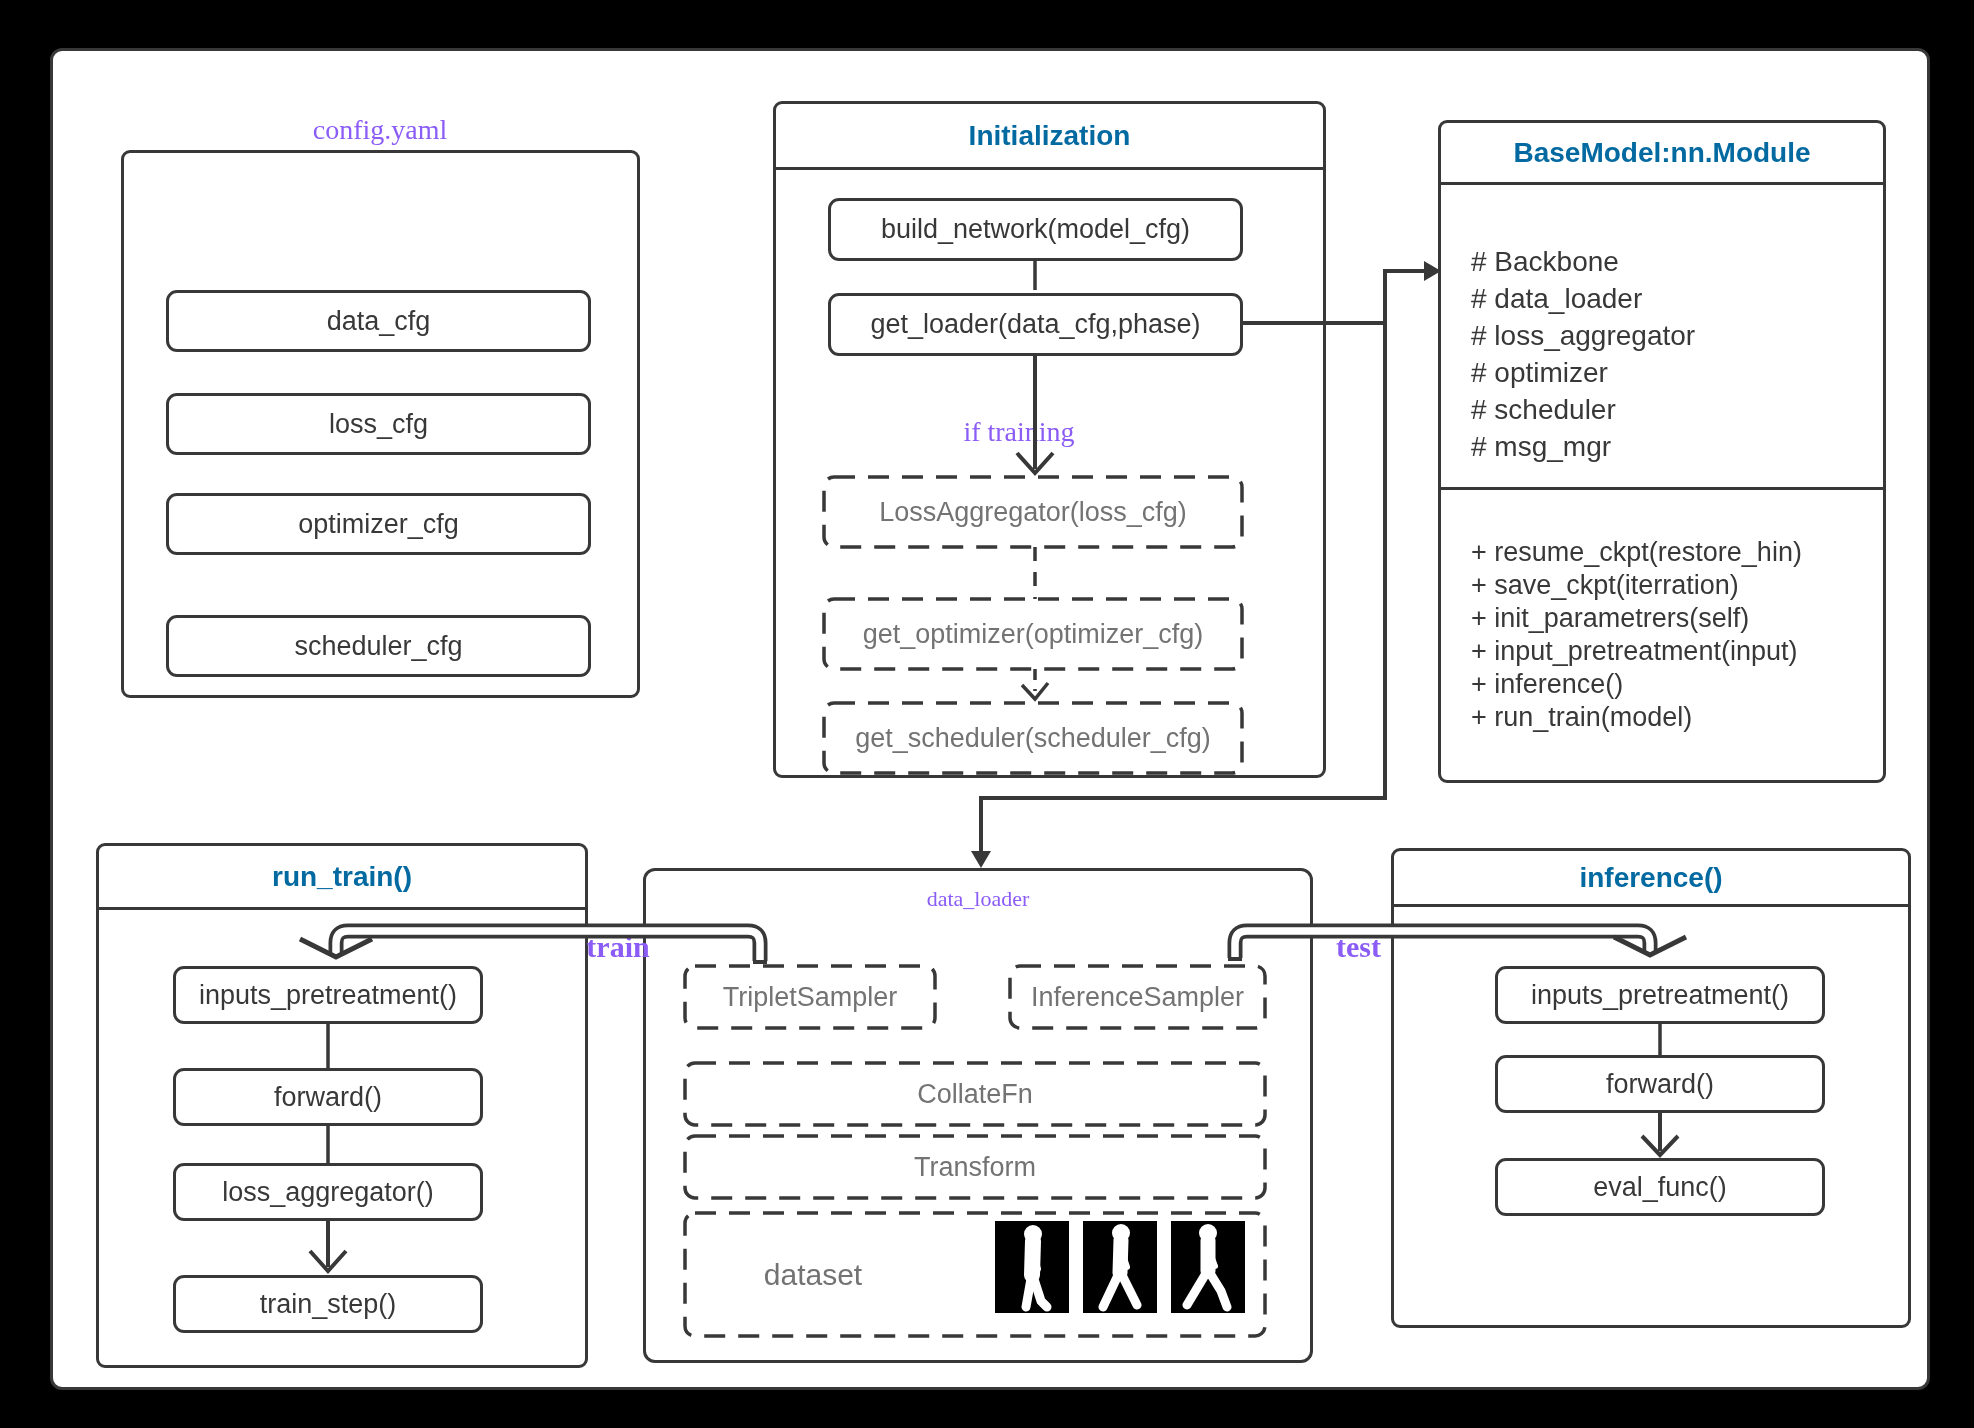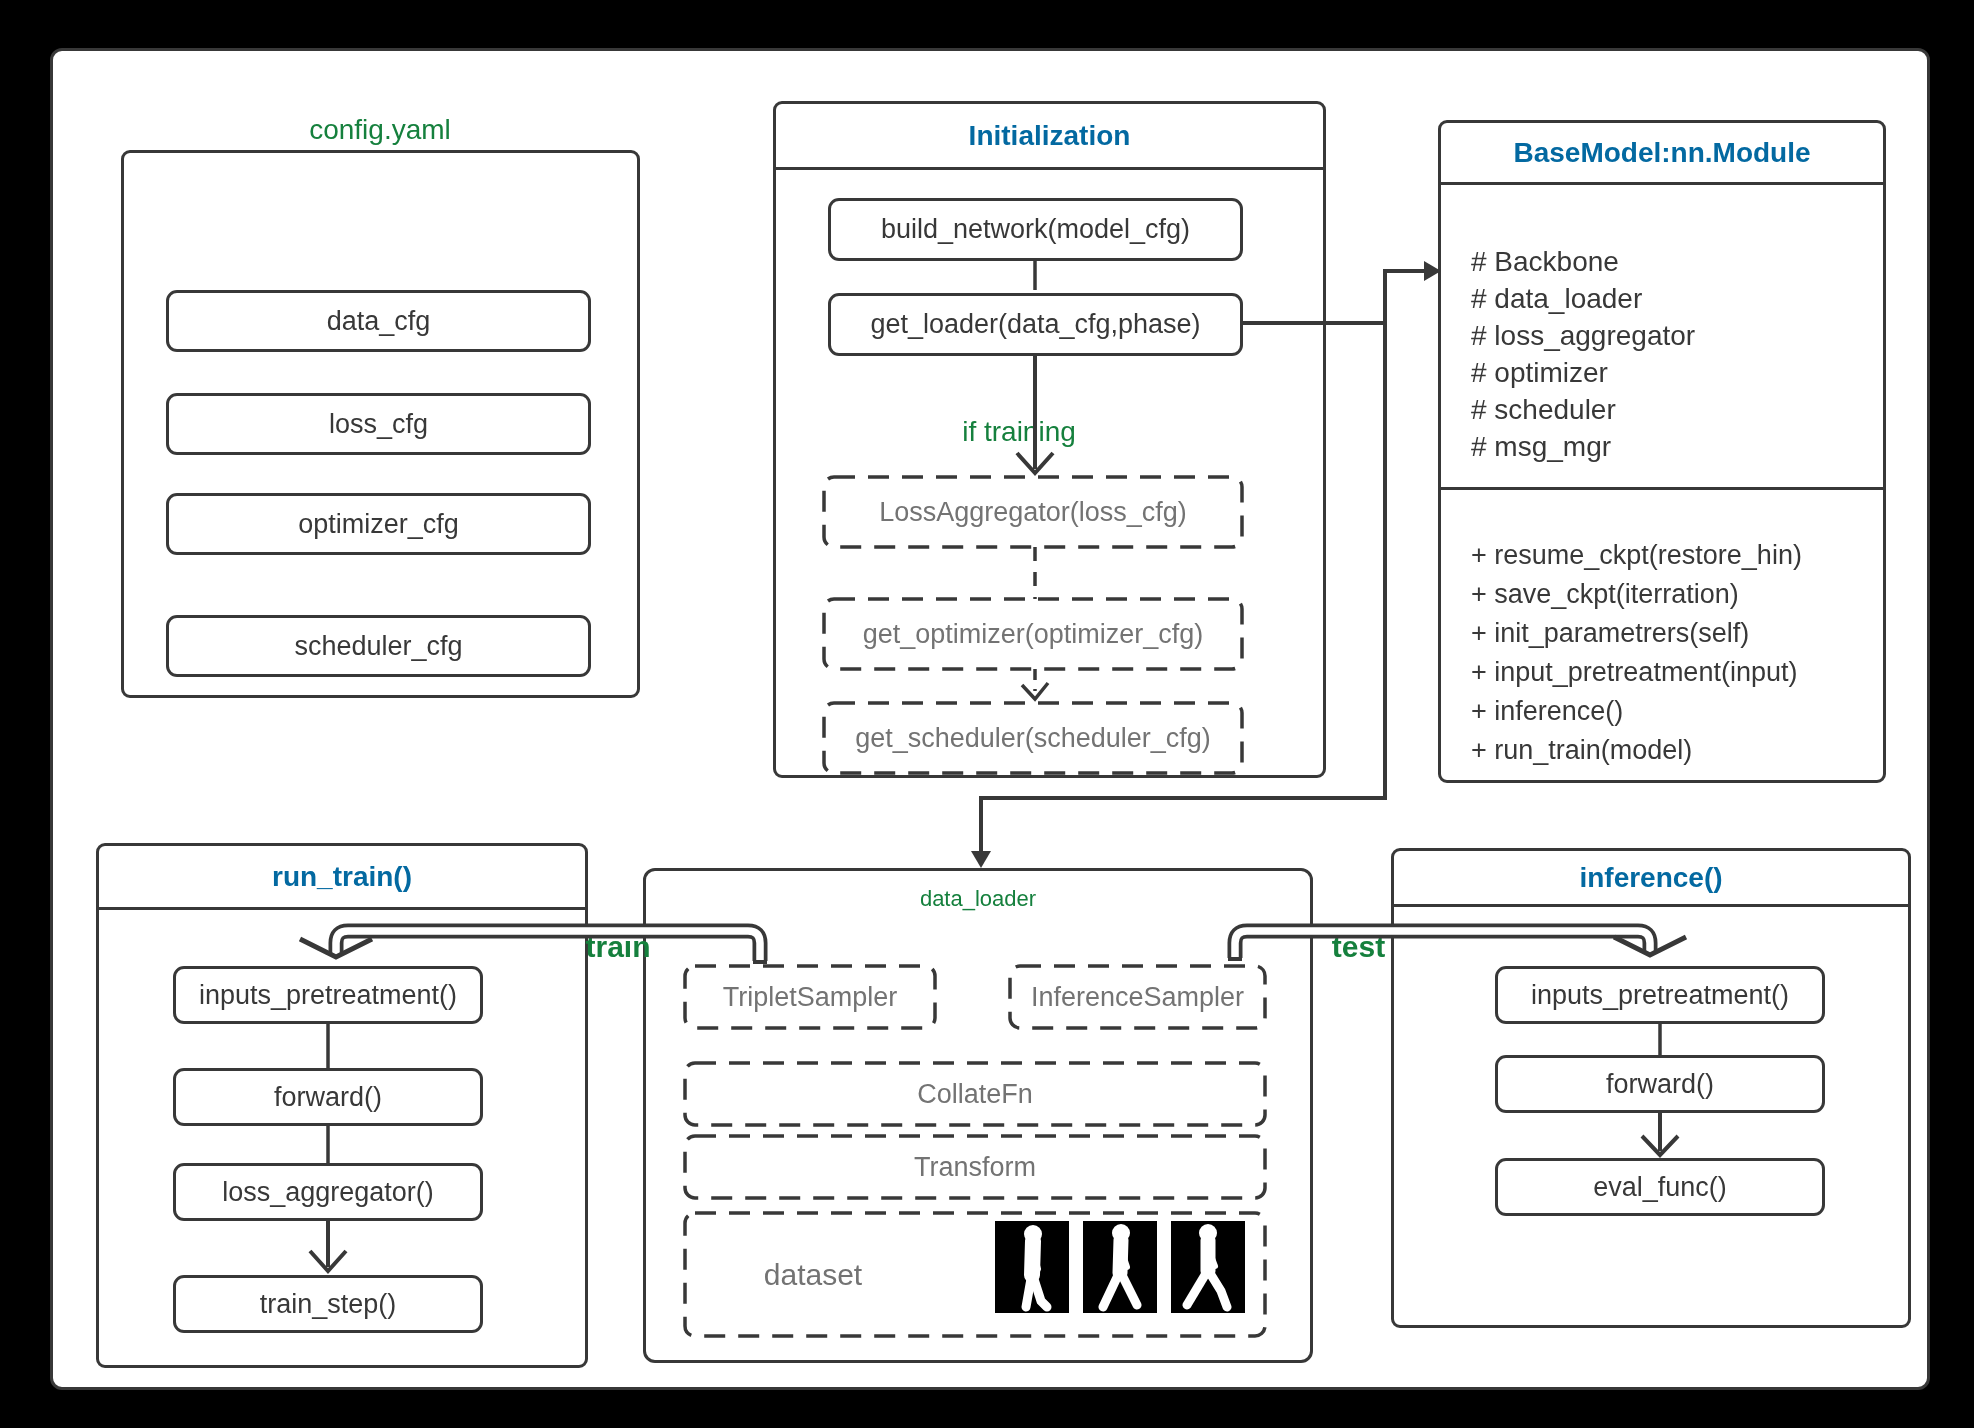--- a/index.html
+++ b/index.html
@@ -27,31 +27,31 @@
     background:#ffffff;border:3px solid #383838;border-radius:9px;z-index:2;
   }
   .frame-hd{
     box-sizing:border-box;width:100%;
     display:flex;align-items:center;justify-content:center;
     font-weight:bold;font-size:28px;color:#0369a1;
     border-bottom:3px solid #383838;
   }
   
   .flabel{
-    position:absolute;z-index:6;color:#15803d;white-space:nowrap;
-    display:flex;align-items:center;justify-content:center;
+    position:absolute;z-index:6;color:#8b5cf6;white-space:nowrap;
+    display:flex;align-items:center;justify-content:center;font-family:Liberation Serif, serif;
   }
   
   .dlabel{
     position:absolute;z-index:5;color:#737373;white-space:nowrap;
     display:flex;align-items:center;justify-content:center;
     font-size:27px;background:transparent;
   }
   .listing{line-height:37px;font-size:28px;white-space:pre;}
-  .listing2{line-height:39px;font-size:27px;white-space:pre;}
+  .listing2{line-height:33px;font-size:27px;white-space:pre;}
   svg.overlay{
     position:absolute;left:0;top:0;z-index:8;pointer-events:none;
   }
   .sil{position:absolute;z-index:5;}
 </style>
 </head>
 <body>
 
 <div class="canvas">
 

